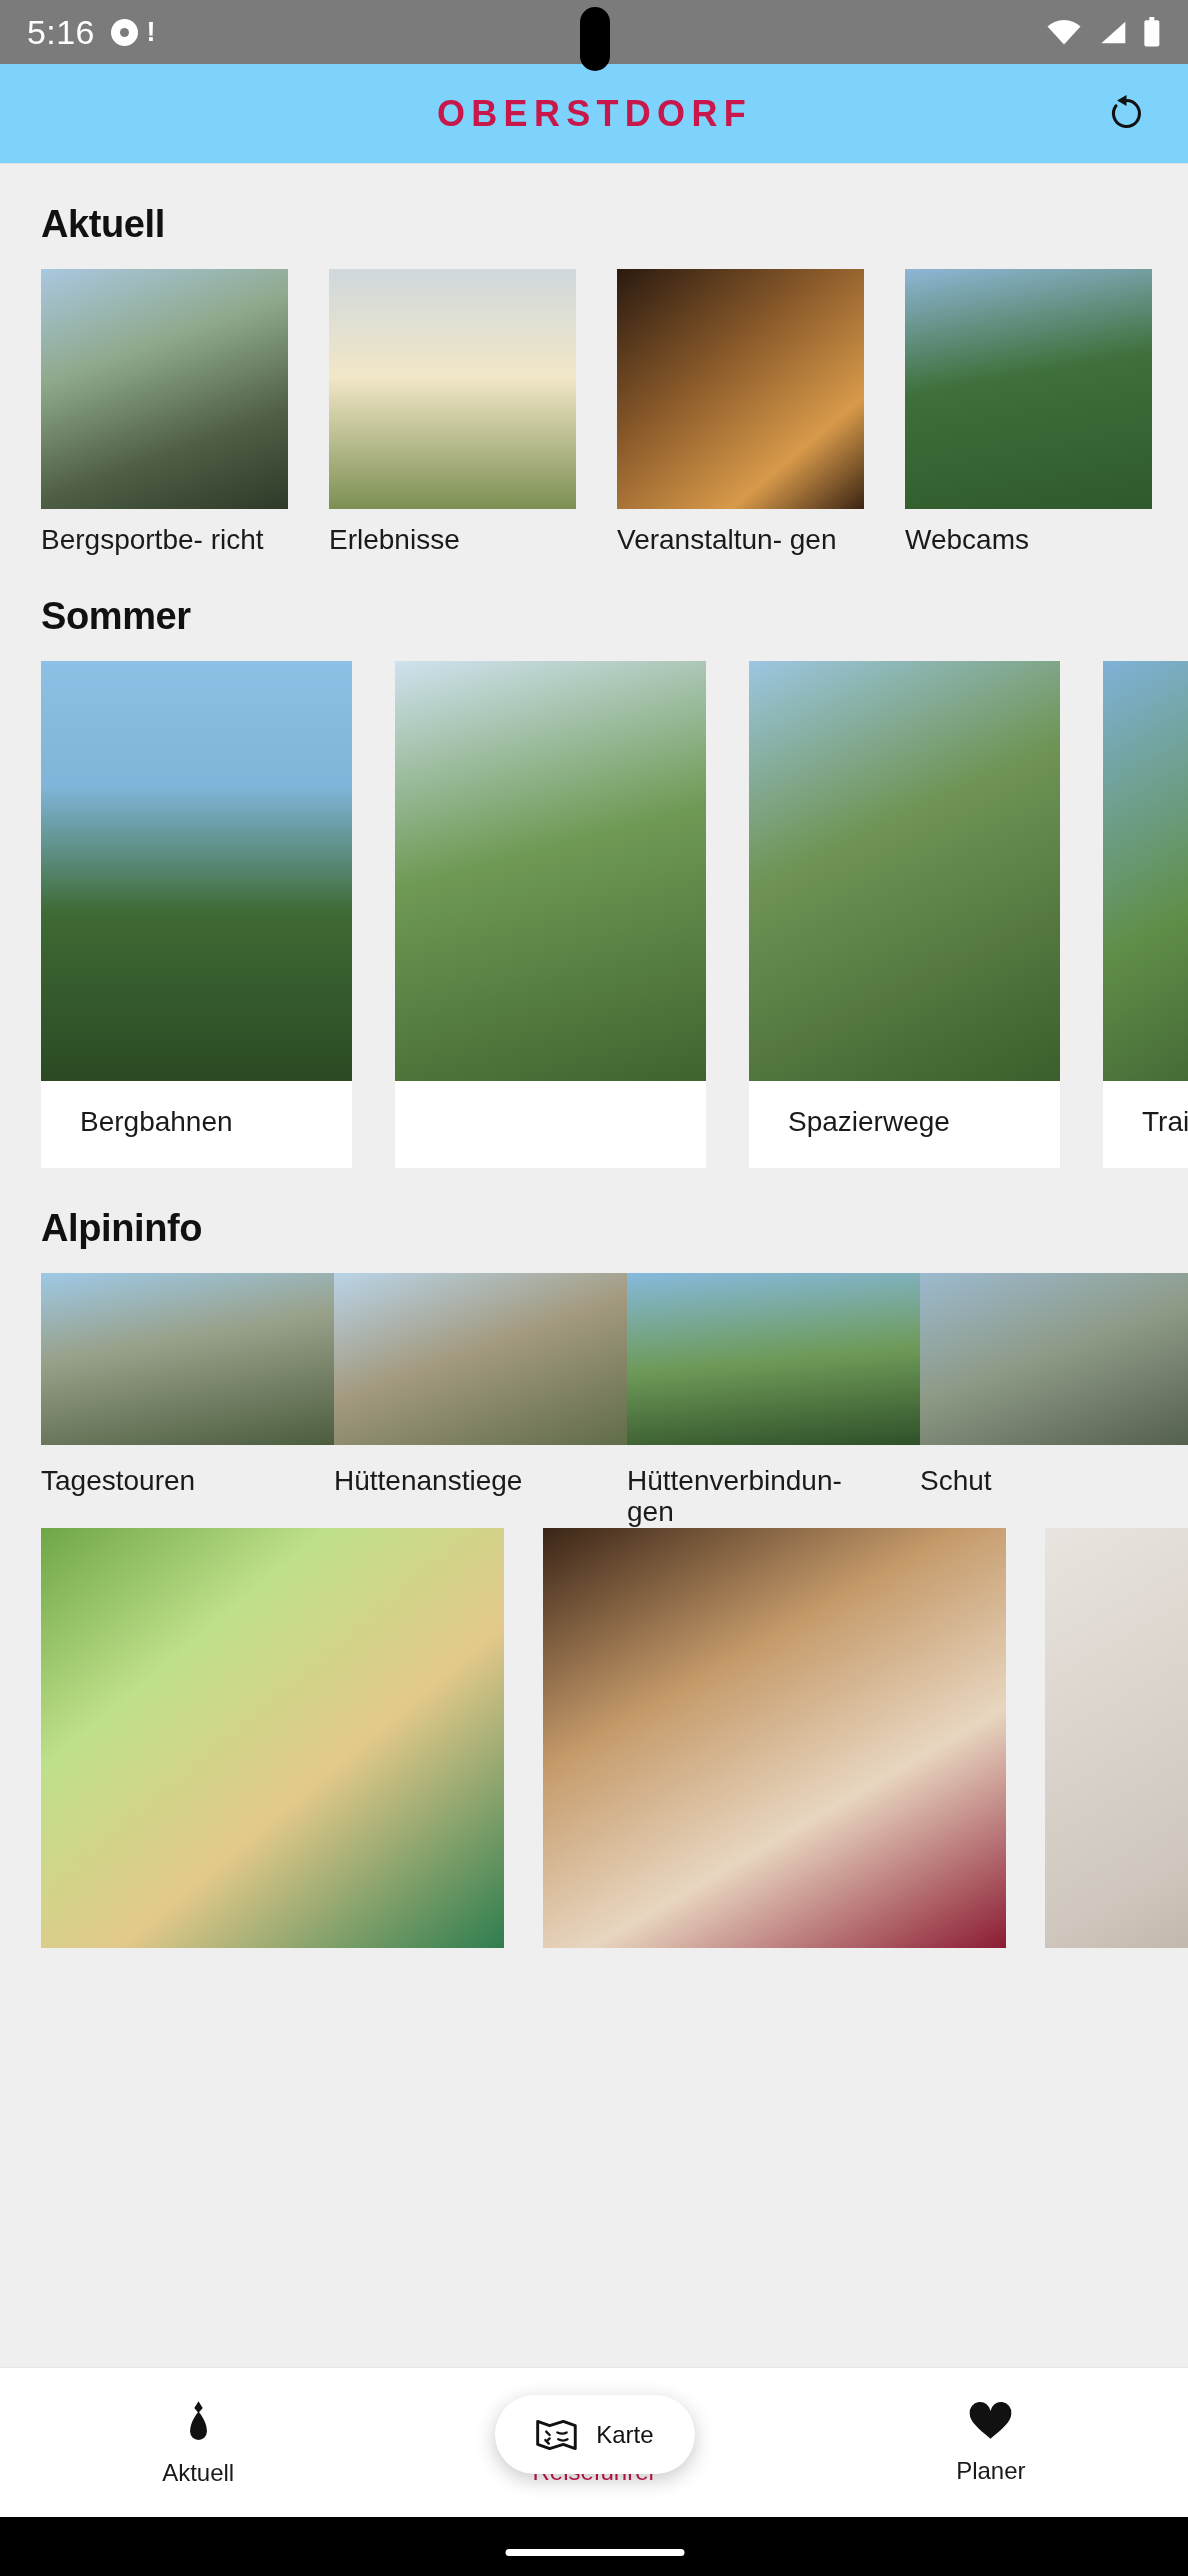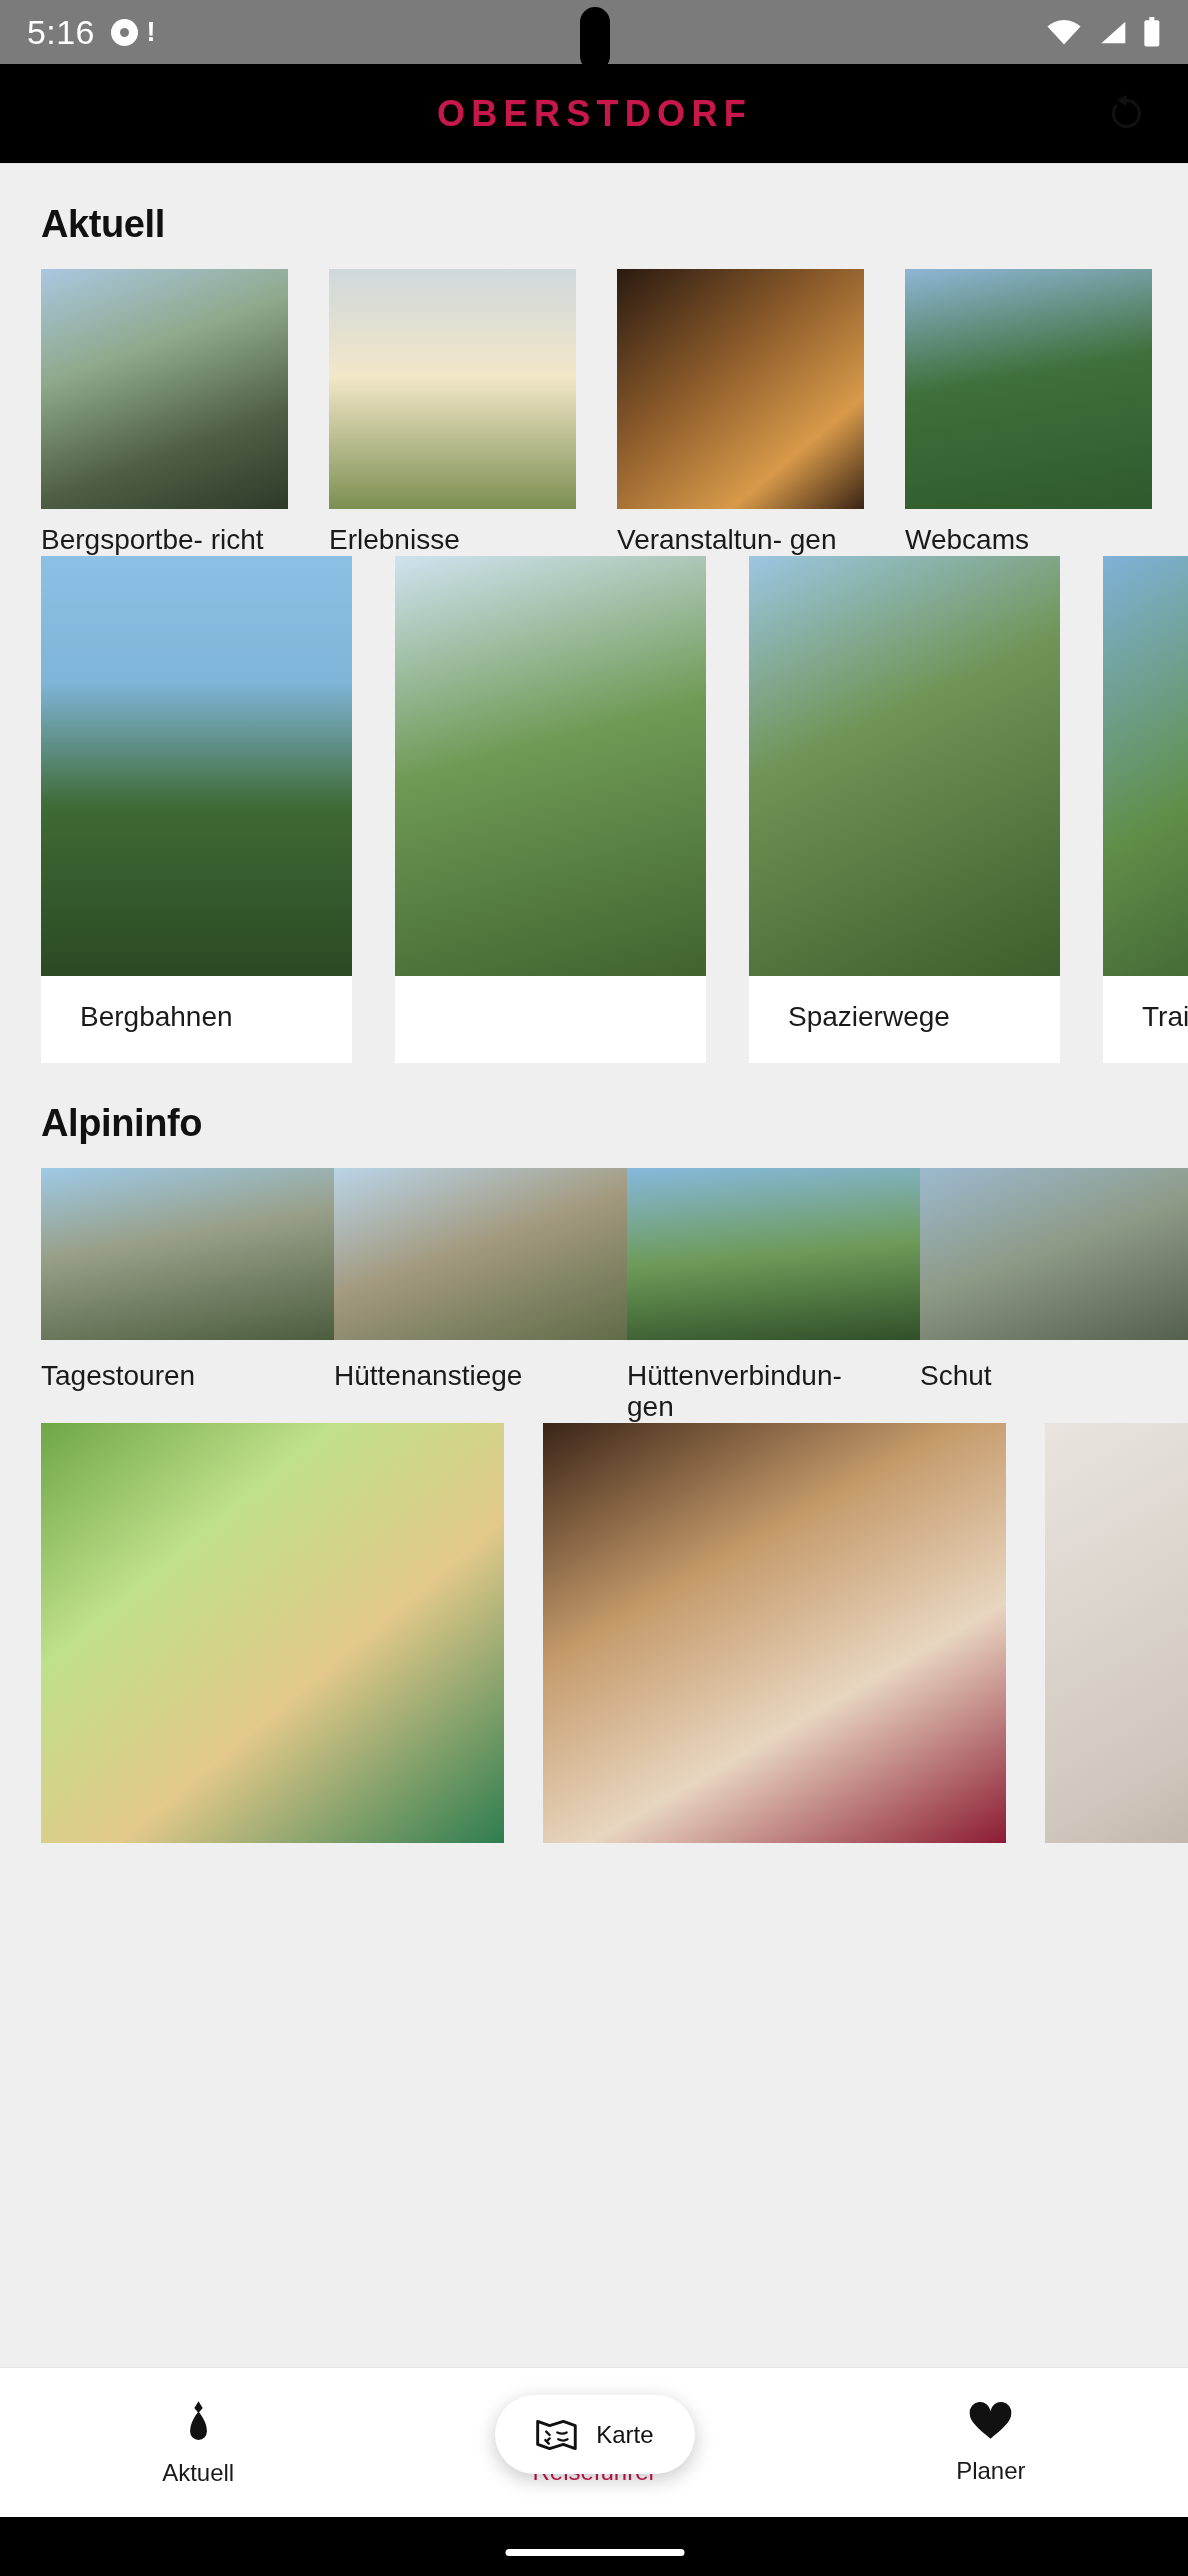--- a/index.html
+++ b/index.html
@@ -32,21 +32,21 @@
   .ico-wifi { width:36px; height:27px; }
   .ico-sig  { width:32px; height:27px; }
   .ico-bat  { width:19.7px; height:30px; }
   .notch {
     position:absolute; left:50%; transform:translateX(-50%);
     top:7.2px; width:30px; height:64px; border-radius:16px; background:#000; z-index:5;
   }
 
   
   .appbar {
-    height:100px; background:#000000; position:relative;
+    height:100px; background:#7dd3fc; position:relative;
     display:flex; align-items:center; justify-content:center;
     border-bottom:0.9px solid #e2e2e2;
   }
   .logo {
     color:#C8174A; font-weight:bold; font-size:36px;
     letter-spacing:6.3px; font-family:"Liberation Sans", sans-serif;
   }
   .refresh-btn {
     position:absolute; right:38px; top:50%; transform:translateY(-50%);
     width:50px; height:50px; display:flex; align-items:center; justify-content:center;
@@ -181,20 +181,21 @@
         <div class="akt-img p3"></div>
         <div class="akt-label">Veranstaltun-
 gen</div>
       </div>
       <div class="akt-tile">
         <div class="akt-img p4"></div>
         <div class="akt-label">Webcams</div>
       </div>
     </div>
 
+    <div class="section-title">Sommer</div>
     <div class="cards">
       <div class="card">
         <div class="card-img p5"></div>
         <div class="card-lbl">Bergbahnen</div>
       </div>
       <div class="card">
         <div class="card-img p6"></div>
       </div>
       <div class="card">
         <div class="card-img p7"></div>

